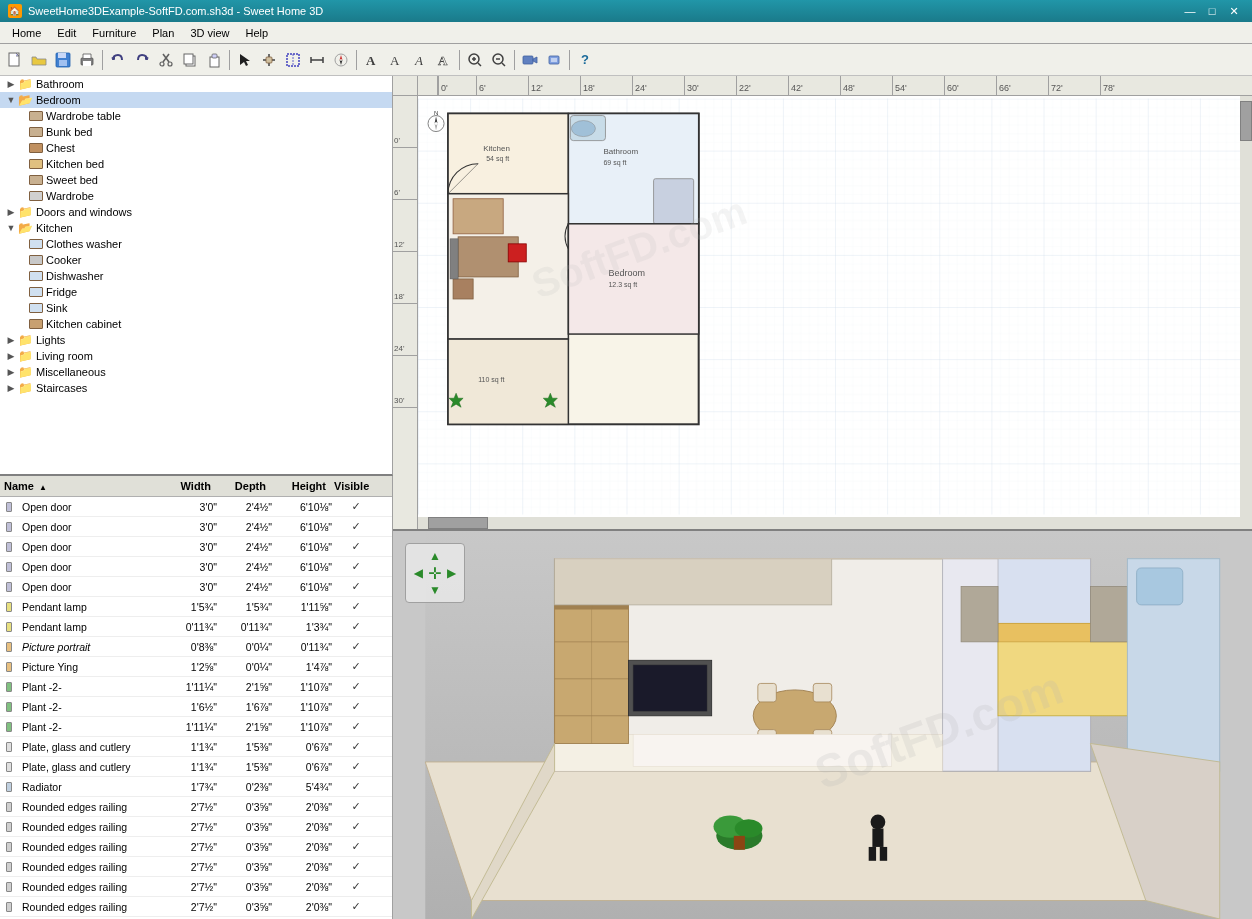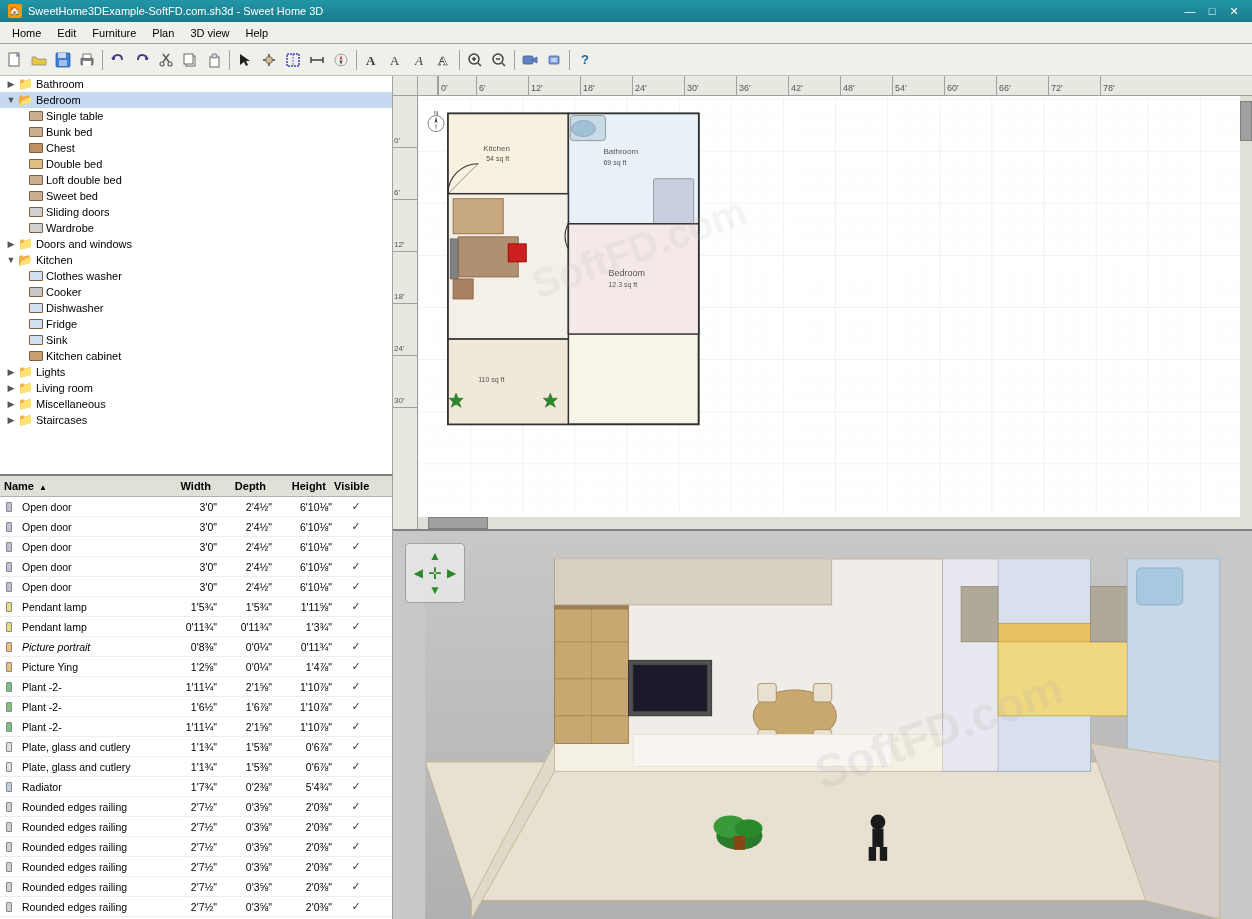--- a/index.html
+++ b/index.html
@@ -405,63 +405,49 @@
         <span class="icon">
             <span class="folder-icon">📂</span>
           </span>
         <span>Bedroom</span>
       </div>
       <div class="tree-item">
         <span class="indent" style="width:28px"></span>
         <span class="icon">
             <span class="item-icon"></span>
           </span>
-        <span>Single table</span>
+        <span>Wardrobe table</span>
       </div>
       <div class="tree-item">
         <span class="indent" style="width:28px"></span>
         <span class="icon">
             <span class="item-icon"></span>
           </span>
         <span>Bunk bed</span>
       </div>
       <div class="tree-item">
         <span class="indent" style="width:28px"></span>
         <span class="icon">
             <span class="item-icon" style="background:#c09060;"></span>
           </span>
         <span>Chest</span>
       </div>
       <div class="tree-item">
         <span class="indent" style="width:28px"></span>
         <span class="icon">
             <span class="item-icon" style="background:#e0c080;"></span>
           </span>
-        <span>Double bed</span>
+        <span>Kitchen bed</span>
       </div>
       <div class="tree-item">
         <span class="indent" style="width:28px"></span>
         <span class="icon">
             <span class="item-icon"></span>
           </span>
-        <span>Loft double bed</span>
-      </div>
-      <div class="tree-item">
-        <span class="indent" style="width:28px"></span>
-        <span class="icon">
-            <span class="item-icon"></span>
-          </span>
         <span>Sweet bed</span>
-      </div>
-      <div class="tree-item">
-        <span class="indent" style="width:28px"></span>
-        <span class="icon">
-            <span class="item-icon" style="background:#d0d0d0;"></span>
-          </span>
-        <span>Sliding doors</span>
       </div>
       <div class="tree-item">
         <span class="indent" style="width:28px"></span>
         <span class="icon">
             <span class="item-icon" style="background:#d0d0d0;"></span>
           </span>
         <span>Wardrobe</span>
       </div>
 
       <div class="tree-item">
@@ -801,21 +787,21 @@
 
       <div class="ruler-top">
         <div style="width:20px; background:#e8e8e0; border-right:1px solid #a0a0a0; height:100%;"></div>
         <div style="display:flex; flex:1; height:100%;">
           <div class="ruler-mark" style="width:38px">0'</div>
           <div class="ruler-mark" style="width:52px">6'</div>
           <div class="ruler-mark" style="width:52px">12'</div>
           <div class="ruler-mark" style="width:52px">18'</div>
           <div class="ruler-mark" style="width:52px">24'</div>
           <div class="ruler-mark" style="width:52px">30'</div>
-          <div class="ruler-mark" style="width:52px">36'</div>
+          <div class="ruler-mark" style="width:52px">22'</div>
           <div class="ruler-mark" style="width:52px">42'</div>
           <div class="ruler-mark" style="width:52px">48'</div>
           <div class="ruler-mark" style="width:52px">54'</div>
           <div class="ruler-mark" style="width:52px">60'</div>
           <div class="ruler-mark" style="width:52px">66'</div>
           <div class="ruler-mark" style="width:52px">72'</div>
           <div class="ruler-mark" style="width:52px">78'</div>
         </div>
       </div>
 

